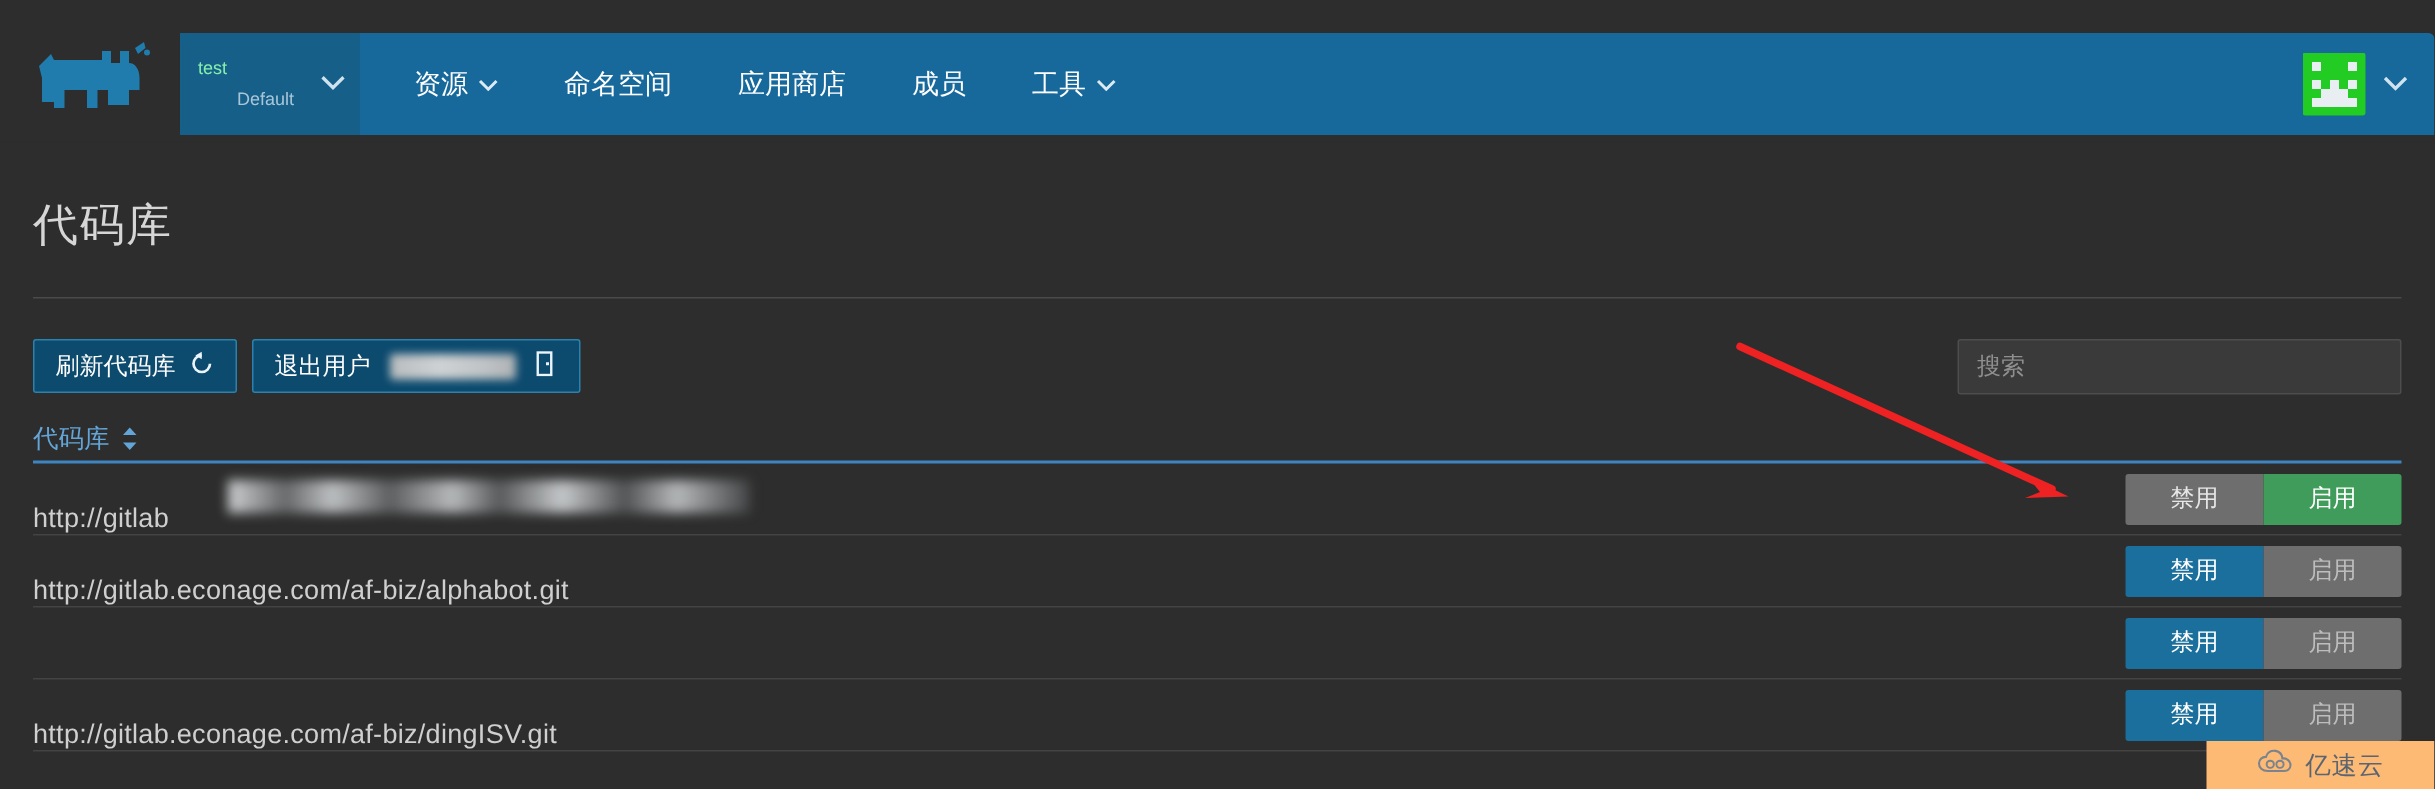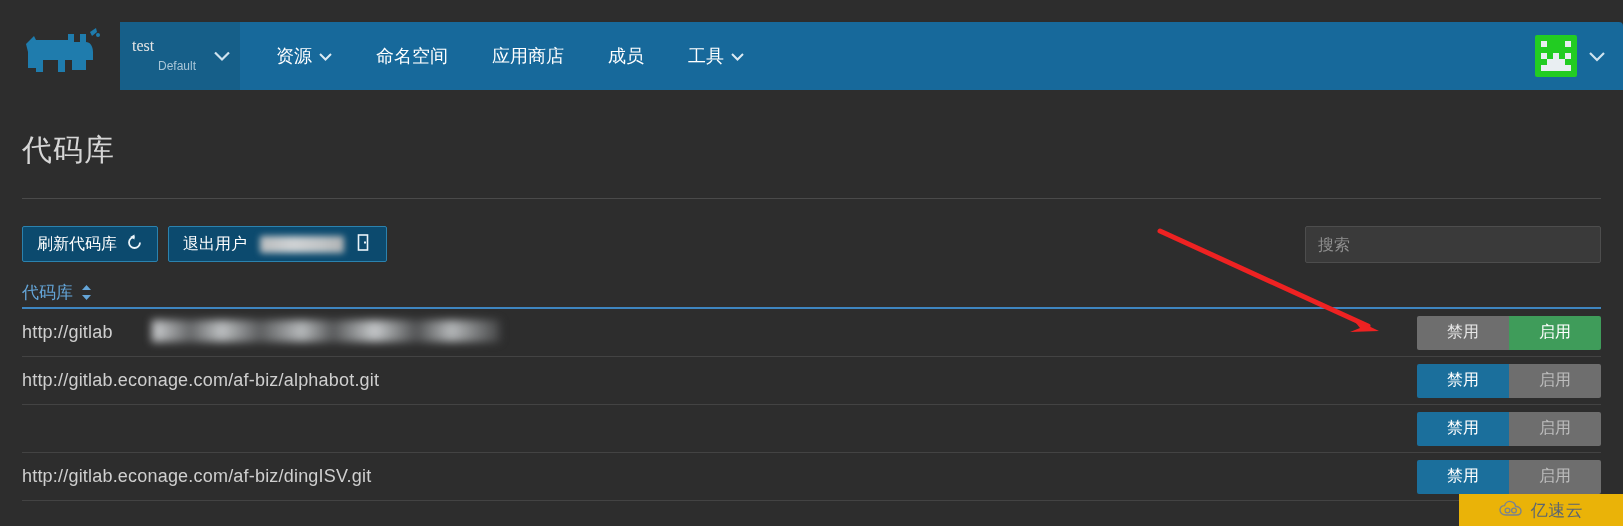--- a/index.html
+++ b/index.html
@@ -26,21 +26,21 @@
     border-top-left-radius: 4px; border-top-right-radius: 4px;
     display: flex; align-items: stretch;
   }
   .cluster-select {
     width: 120px; height: 100%;
     background: #165f89;
     display: flex; flex-direction: column; justify-content: center;
     padding-left: 12px; position: relative;
     cursor: pointer;
   }
-  .cluster-name { color: #e5e5e5; font-size: 16px; line-height: 21px; font-family: Liberation Serif, serif; }
+  .cluster-name { color: #86efac; font-size: 12px; line-height: 21px; }
   .cluster-sub { color: #a9c6d8; font-size: 12px; line-height: 21px; padding-left: 26px; }
   .cluster-caret {
     position: absolute; right: 10px; top: 50%; transform: translateY(-50%);
     color: #cfe3ef; font-size: 15px;
   }
   .navitems { display: flex; align-items: center; gap: 12px; padding-left: 20px; }
   .navitem {
     color: #ffffff; font-size: 18px; padding: 0 16px; height: 100%;
     display: flex; align-items: center; gap: 7px; cursor: pointer;
     white-space: nowrap;
@@ -96,21 +96,21 @@
     height: 32px; display: flex; align-items: center;
     border-bottom: 2px solid #3e85c0;
   }
   .th {
     color: #64a5d8; font-size: 17px; display: flex; align-items: center; gap: 7px;
     cursor: pointer;
   }
   .sort-ico { display: inline-flex; flex-direction: column; line-height: 0.62; color: #64a5d8; font-size: 12px; }
 
   .row {
-    height: 48px; display: flex; align-items: center;
+    height: 48px; display: flex; align-items: flex-end;
     border-bottom: 1px solid #434343; position: relative;
   }
   .row .url {
     color: #cfcfcf; font-size: 18px; white-space: nowrap;
     letter-spacing: .2px;
   }
   .row-blur-mask {
     position: absolute; left: 130px; top: 11px; width: 348px; height: 22px;
     background: linear-gradient(90deg,
         rgba(215,217,219,.95) 0%, rgba(150,153,156,.55) 11%,
@@ -136,21 +136,21 @@
   .st-gray  { background: #6e6e6e; color: #e6e6e6; }
   .st-gray-d{ background: #6e6e6e; color: #bdbdbd; }
   .st-green { background: #3f9c5a; color: #ffffff; }
 
   
   .arrow-svg { position: absolute; left: 0; top: 0; width: 1623px; height: 526px; pointer-events: none; }
 
   
   .watermark {
     position: absolute; right: 0; bottom: 0;
-    height: 32px; width: 164px; background: #eab308;
+    height: 32px; width: 152px; background: #fdba74;
     display: flex; align-items: center; justify-content: center; gap: 6px;
   }
   .wm-text { color: #5b6572; font-size: 17px; letter-spacing: .5px; }
 </style>
 </head>
 <body>
 
 <div id="app">
 
   <div class="topnav">

